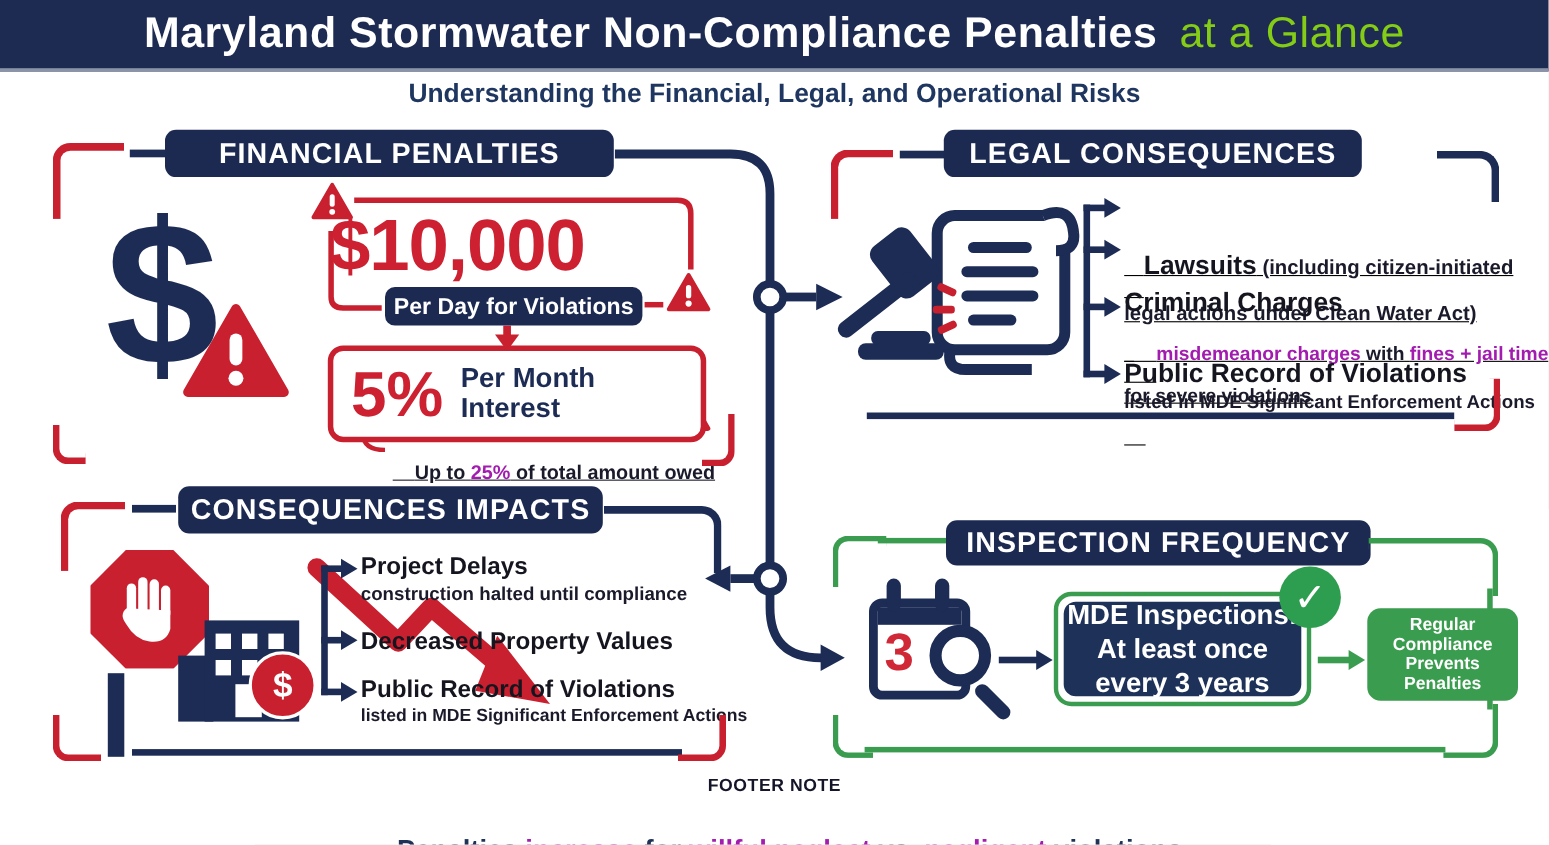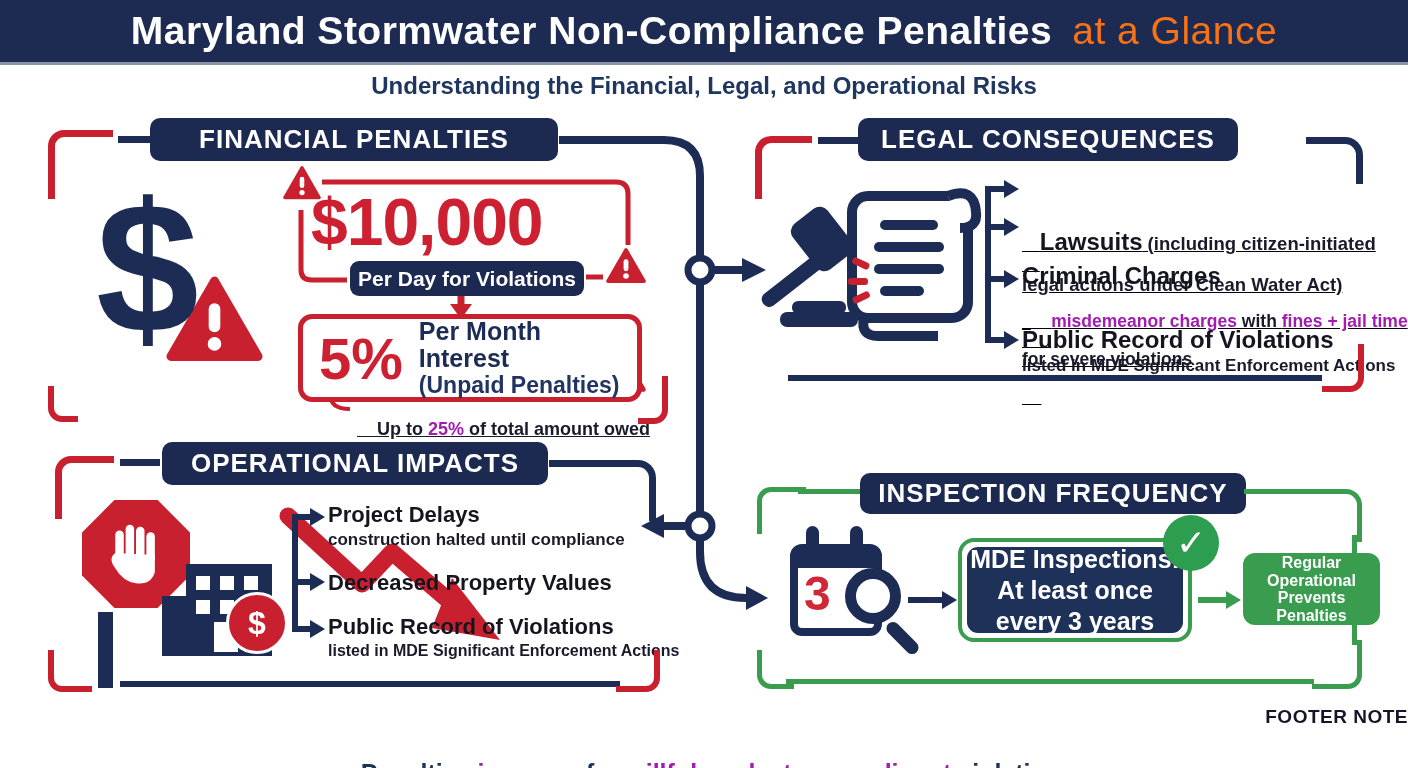--- a/index.html
+++ b/index.html
@@ -4,21 +4,21 @@
 <style>
   html,body{margin:0;padding:0;background:#e8e8e8;}
   .canvas{position:relative;width:1408px;height:768px;background:#ffffff;overflow:hidden;
           font-family:"Liberation Sans","DejaVu Sans",sans-serif;}
   .abs{position:absolute;}
 
   
   .topbar{left:0;top:0;width:1408px;height:62px;background:#1d2b52;border-bottom:3px solid #8a93a8;
           display:flex;align-items:center;justify-content:center;}
   .topbar .t1{color:#fff;font-size:39px;font-weight:800;letter-spacing:.5px;}
-  .topbar .t2{color:#f97316;font-size:39px;font-weight:500;letter-spacing:.5px;margin-left:20px;}
+  .topbar .t2{color:#84cc16;font-size:39px;font-weight:500;letter-spacing:.5px;margin-left:20px;}
   .subtitle{left:0;top:72px;width:1408px;text-align:center;color:#1f3760;font-size:24px;font-weight:800;}
 
   
   .pill{background:#1c2a52;border-radius:10px;color:#fff;font-weight:800;letter-spacing:1px;
         display:flex;align-items:center;justify-content:center;font-size:26px;}
 
   
   .brk-tl{border-top:7px solid #c9202f;border-left:7px solid #c9202f;border-top-left-radius:16px;}
   .brk-bl{border-bottom:6px solid #c9202f;border-left:6px solid #c9202f;border-bottom-left-radius:14px;}
   .brk-br{border-bottom:6px solid #c9202f;border-right:6px solid #c9202f;border-bottom-right-radius:14px;}
@@ -71,21 +71,21 @@
         color:#fff;font-size:32px;font-weight:800;border:3px solid #fff;}
   .bldg{background:#1d2c55;}
   .win{position:absolute;width:14px;height:14px;background:#fff;}
   .cal{width:92px;height:92px;background:#fff;border:8px solid #1d2c55;border-radius:12px;box-sizing:border-box;}
   .cal-band{position:absolute;left:0;top:0;width:100%;height:16px;background:#1d2c55;}
   .cal-ring{position:absolute;width:13px;height:30px;background:#1d2c55;border-radius:7px;}
   .cal-num{position:absolute;color:#d02837;font-size:48px;font-weight:800;}
   .mag-circle{width:56px;height:56px;border-radius:50%;border:11px solid #1d2c55;background:#fff;box-sizing:border-box;}
   .mag-handle{width:13px;height:40px;background:#1d2c55;border-radius:7px;transform:rotate(-45deg);}
 
-  .footer-label{color:#15152a;font-size:19px;font-weight:800;letter-spacing:.5px;text-align:right;}
+  .footer-label{color:#15152a;font-size:16px;font-weight:800;letter-spacing:.5px;text-align:center;}
   .footer-line{font-size:25px;font-weight:800;text-align:center;}
 </style>
 </head>
 <body>
 
 <div class="canvas">
 
   <div class="abs topbar">
     <span class="t1">Maryland Stormwater Non-Compliance Penalties</span>
     <span class="t2"> at a Glance</span>
@@ -150,29 +150,28 @@
       <polygon points="452,578 500,640 432,628" fill="#c8202f"></polygon>
     </g>
   </svg>
 
   <div class="abs brk-tl" style="left:48px;top:130px;width:58px;height:62px;"></div>
   <div class="abs line-navy" style="left:118px;top:136px;width:36px;height:7px;"></div>
   <div class="abs pill" style="left:150px;top:118px;width:408px;height:43px;">
     <span>FINANCIAL PENALTIES</span>
   </div>
   <div class="abs dollar-big" style="left:96px;top:176px;">$</div>
-  <div class="abs bigmoney" style="left:311px;top:184px;">$10,000</div>
+  <div class="abs bigmoney" style="left:300px;top:184px;">$10,000</div>
   <div class="abs perday" style="left:350px;top:261px;width:234px;height:35px;">
     <span>Per Day for Violations</span>
   </div>
   <div class="abs fivebox" style="left:298px;top:314px;width:334px;height:78px;">
     <span class="fivepct">5%</span>
     <span class="fb-r">
       <span class="fb-1" style="display:block;">Per Month Interest</span>
-      <span class="fb-2" style="display:block;">(Unpaid Penalties)</span>
     </span>
   </div>
   <div class="abs capline pre" style="left:357px;top:398px;">
     <span>Up to </span><span class="red">25%</span><span> of total amount owed</span>
   </div>
   <div class="abs brk-bl" style="left:48px;top:386px;width:24px;height:30px;"></div>
   <div class="abs brk-br" style="left:638px;top:376px;width:24px;height:42px;"></div>
 
   <div class="abs brk-tl" style="left:755px;top:136px;width:50px;height:56px;"></div>
   <div class="abs line-navy" style="left:818px;top:137px;width:42px;height:7px;"></div>
@@ -205,21 +204,21 @@
   <div class="abs" style="left:1022px;top:326px;">
     <div class="it-title" style="font-size:24px;">Public Record of Violations</div>
     <div class="it-sub" style="font-size:17px;margin-top:2px;">listed in MDE Significant Enforcement Actions</div>
   </div>
   <div class="abs line-navy" style="left:788px;top:375px;width:534px;height:6px;"></div>
   <div class="abs brk-br" style="left:1322px;top:344px;width:36px;height:42px;"></div>
 
   <div class="abs brk-tl" style="left:55px;top:456px;width:52px;height:56px;"></div>
   <div class="abs line-navy" style="left:120px;top:459px;width:40px;height:7px;"></div>
   <div class="abs pill" style="left:162px;top:442px;width:386px;height:43px;">
-    <span>OPERATIONAL IMPACTS</span>
+    <span>CONSEQUENCES IMPACTS</span>
   </div>
   <div class="abs corner-nav-tr" style="left:549px;top:460px;width:100px;height:54px;"></div>
 
   <div class="abs octagon" style="left:82px;top:500px;">
     <svg width="58" height="66" viewBox="0 0 60 70">
       <rect x="8" y="10" width="9" height="34" rx="4.5" fill="#fff"></rect>
       <rect x="19" y="4" width="9" height="40" rx="4.5" fill="#fff"></rect>
       <rect x="30" y="6" width="9" height="38" rx="4.5" fill="#fff"></rect>
       <rect x="41" y="12" width="9" height="32" rx="4.5" fill="#fff"></rect>
       <path d="M8 34 q-8 6 0 16 q8 14 22 16 q16 2 20 -12 l0 -18 Z" fill="#fff"></path>
@@ -288,23 +287,23 @@
       <span>MDE Inspections:</span>
       <span>At least once</span>
       <span>every 3 years</span>
     </div>
   </div>
   <div class="abs checkcircle" style="left:1163px;top:515px;">✓</div>
 
   <div class="abs line-grn" style="left:1198px;top:597px;width:30px;height:6px;"></div>
   <div class="abs tri-right g" style="left:1226px;top:591px;"></div>
 
-  <div class="abs benefit" style="left:1243px;top:553px;width:137px;height:72px;">
+  <div class="abs benefit" style="left:1243px;top:553px;width:137px;height:84px;">
     <span>Regular</span>
-    <span>Operational</span>
+    <span>Compliance</span>
     <span>Prevents</span>
     <span>Penalties</span>
   </div>
 
   <div class="abs footer-label" style="left:0;top:706px;width:1408px;">FOOTER NOTE</div>
   <div class="abs footer-line pre" style="left:0;top:730px;width:1408px;">
     <span class="navyt">Penalties </span><span class="red">increase</span><span class="navyt"> for </span><span class="red">willful neglect</span><span class="navyt"> vs. </span><span class="red">negligent</span><span class="navyt"> violations</span>
   </div>
 
 </div>

